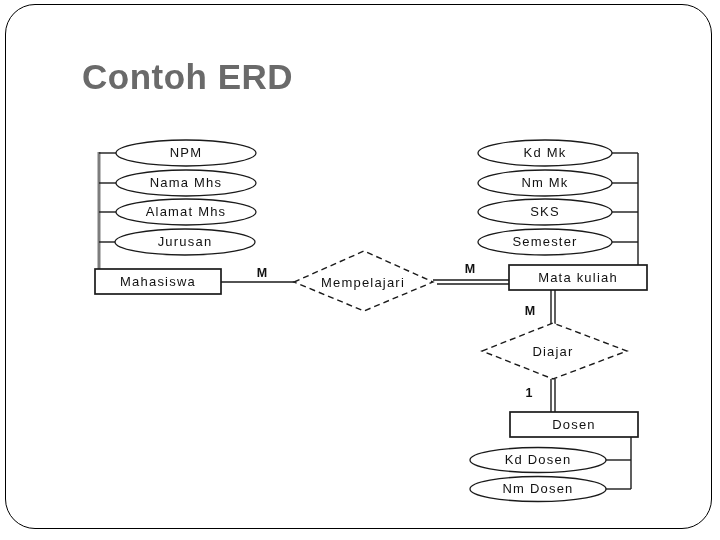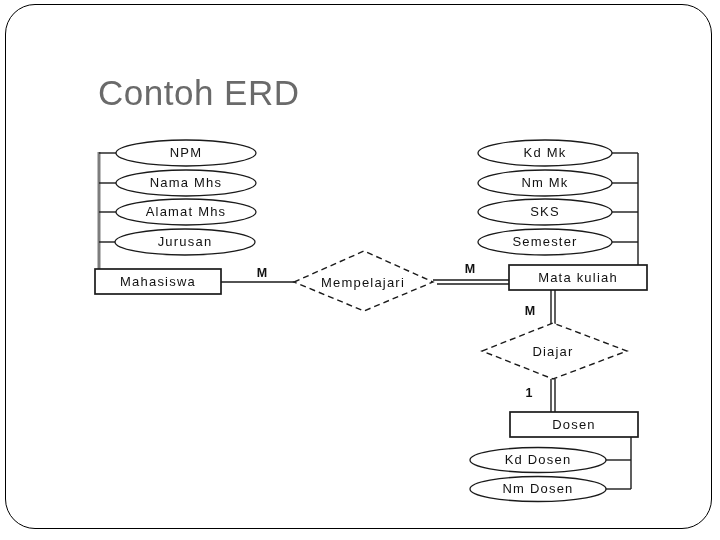--- a/index.html
+++ b/index.html
@@ -22,23 +22,23 @@
     width: 707px;
     height: 525px;
     border: 1.5px solid #000000;
     border-radius: 30px;
     box-sizing: border-box;
   }
   .slide-title {
     position: absolute;
     left: 82px;
     top: 57px;
-    margin: 16px;
+    margin: 0;
     font-size: 35px;
-    font-weight: 400;
+    font-weight: 700;
     letter-spacing: 0.5px;
     color: #6a6a6a;
   }
   svg.erd {
     position: absolute;
     left: 0;
     top: 0;
   }
   svg.erd .shape {
     fill: #ffffff;

